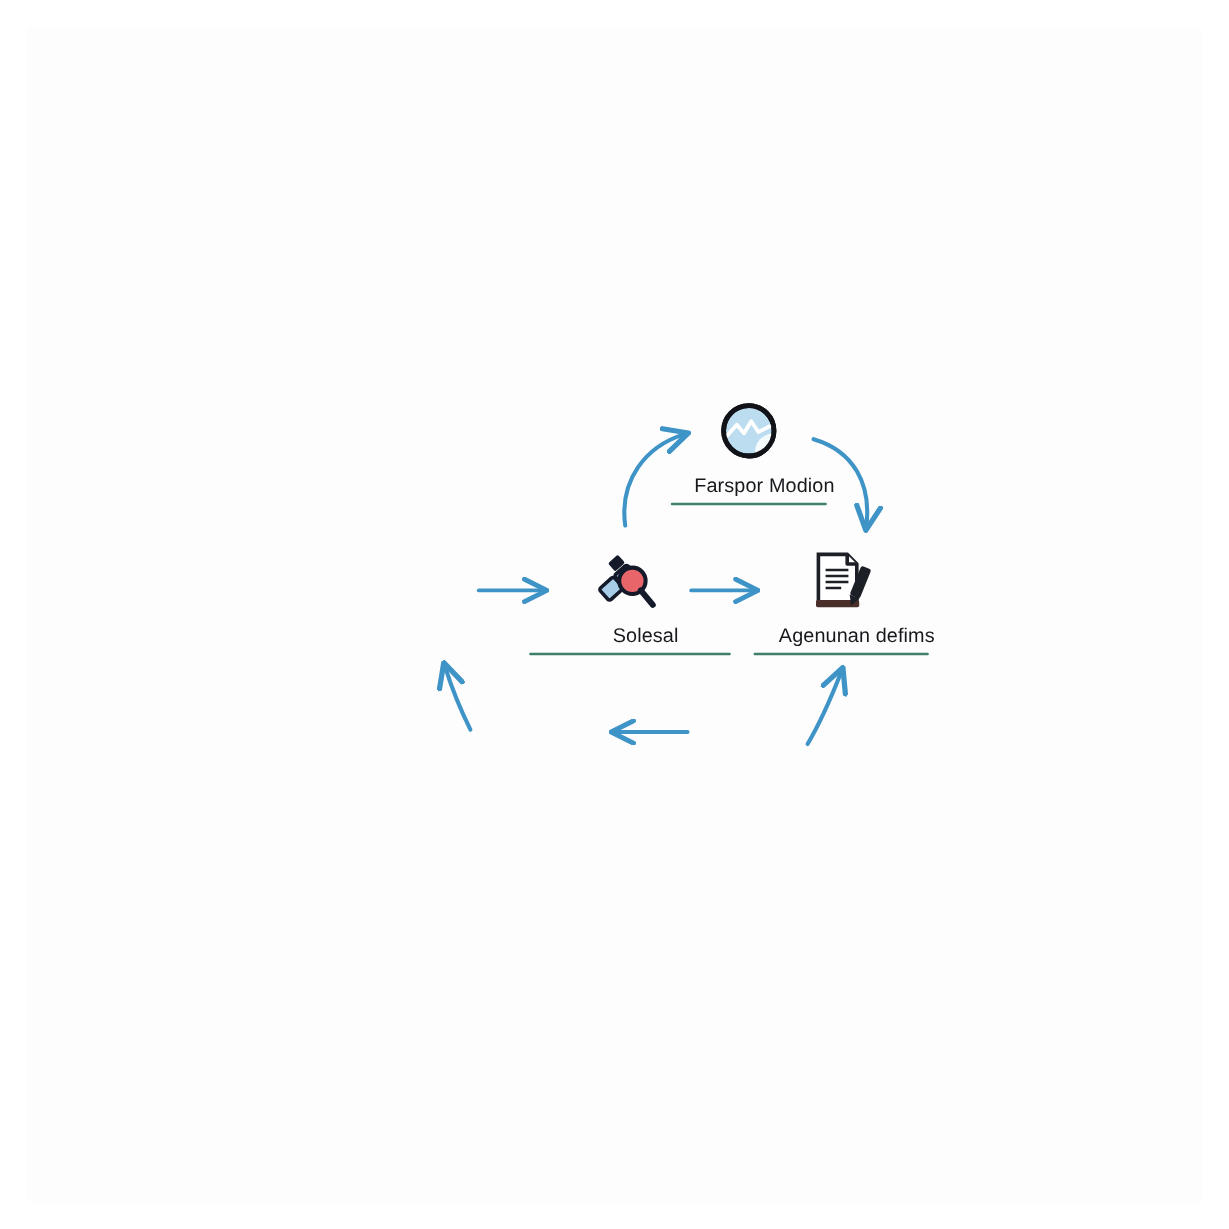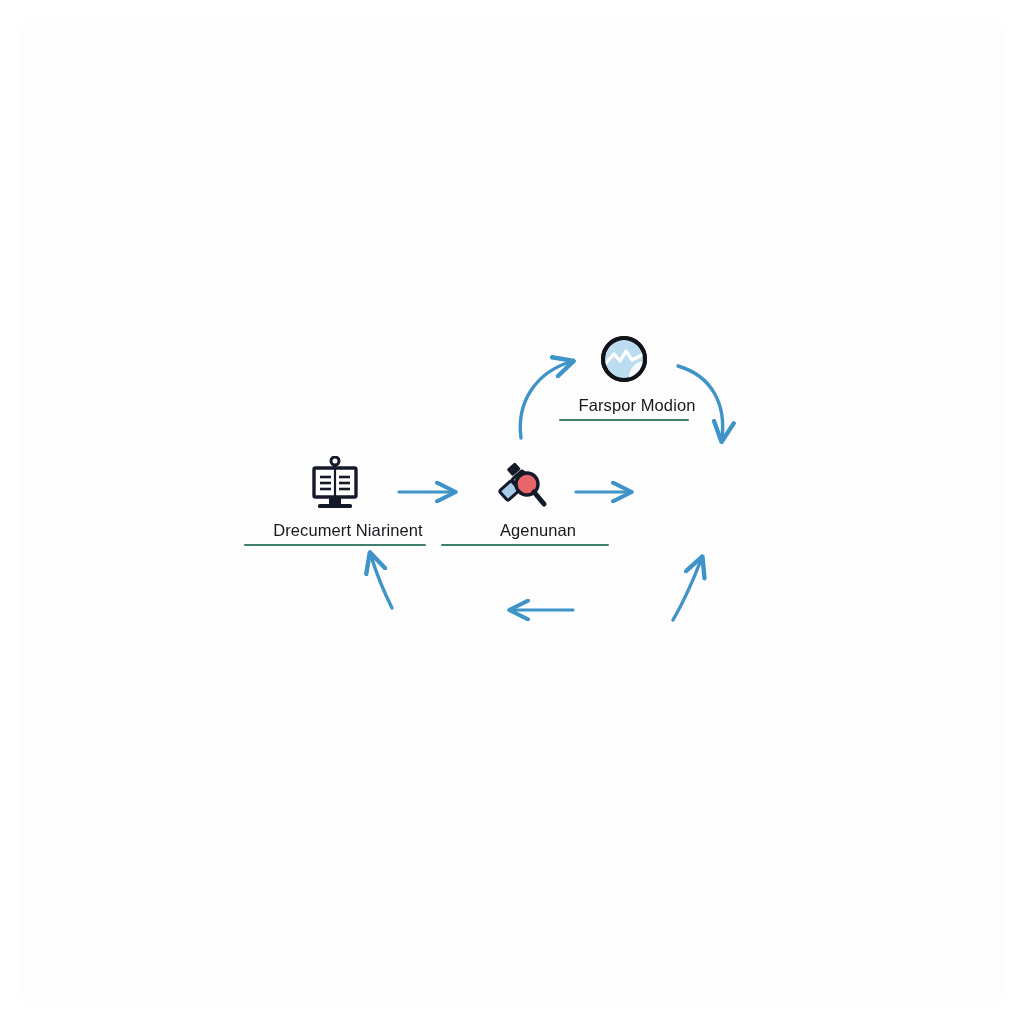--- a/index.html
+++ b/index.html
@@ -142,54 +142,55 @@
           <circle cx="26" cy="26" r="21" fill="#bcdcf0" stroke="#111318" stroke-width="4"></circle>
           <path d="M8,30 L16,21 L22,28 L28,18 L34,27 L44,22" fill="none" stroke="#ffffff" stroke-width="3.2" stroke-linejoin="round" stroke-linecap="round"></path>
           <path d="M31,45 C31,36 36,30 45,28 L46,38 C42,42 38,45 31,45 Z" fill="#ffffff" opacity="0.85"></path>
           <circle cx="26" cy="26" r="21" fill="none" stroke="#111318" stroke-width="4"></circle>
         </svg>
       </div>
       <div class="label">Farspor Modion</div>
       <div class="rule"></div>
     </div>
 
-    <div class="node" id="node-left">
-      <div class="glyph">
-        <svg width="56" height="56" viewBox="0 0 56 56" xmlns="http://www.w3.org/2000/svg">
-          <circle cx="28" cy="5" r="4" fill="none" stroke="#151a2b" stroke-width="3"></circle>
-          <line x1="28" y1="9" x2="28" y2="13" stroke="#151a2b" stroke-width="3"></line>
-          <rect x="7" y="12" width="42" height="29" rx="1.5" fill="#ffffff" stroke="#151a2b" stroke-width="3.4"></rect>
-          <line x1="28" y1="13" x2="28" y2="40" stroke="#151a2b" stroke-width="2.2"></line>
-          <line x1="13" y1="21" x2="24" y2="21" stroke="#151a2b" stroke-width="2.6"></line>
-          <line x1="13" y1="27" x2="24" y2="27" stroke="#151a2b" stroke-width="2.6"></line>
-          <line x1="13" y1="33" x2="24" y2="33" stroke="#151a2b" stroke-width="2.6"></line>
-          <line x1="32" y1="21" x2="43" y2="21" stroke="#151a2b" stroke-width="2.6"></line>
-          <line x1="32" y1="27" x2="43" y2="27" stroke="#151a2b" stroke-width="2.6"></line>
-          <line x1="32" y1="33" x2="43" y2="33" stroke="#151a2b" stroke-width="2.6"></line>
-          <rect x="22" y="41" width="12" height="7" fill="#151a2b"></rect>
-          <rect x="11" y="48" width="34" height="4" rx="1.6" fill="#151a2b"></rect>
-        </svg>
-      </div>
-      <div class="label">Drecumert Niarinent</div>
-      <div class="rule"></div>
-    </div>
 
     <div class="node" id="node-center">
       <div class="glyph">
         <svg width="56" height="56" viewBox="0 0 56 56" xmlns="http://www.w3.org/2000/svg">
           <g transform="rotate(-42 28 28)">
             <rect x="4" y="16" width="16" height="13" rx="2" fill="#a8cde8" stroke="#151a2b" stroke-width="3"></rect>
             <rect x="21" y="16" width="14" height="13" rx="2" fill="#a8cde8" stroke="#151a2b" stroke-width="3"></rect>
             <rect x="24" y="5" width="11" height="9" rx="1.5" fill="#151a2b"></rect>
           </g>
           <circle cx="30" cy="28" r="11" fill="#e8666a" stroke="#151a2b" stroke-width="3.4"></circle>
           <line x1="37" y1="36" x2="47" y2="48" stroke="#151a2b" stroke-width="5" stroke-linecap="round"></line>
         </svg>
       </div>
-      <div class="label">Agenunan</div>
+      <div class="label">Solesal</div>
       <div class="rule"></div>
     </div>
 
+    <div class="node" id="node-right">
+      <div class="glyph">
+        <svg width="56" height="56" viewBox="0 0 56 56" xmlns="http://www.w3.org/2000/svg">
+          <path d="M9,6 L33,6 L41,14 L41,46 L9,46 Z" fill="#ffffff" stroke="#1c1f26" stroke-width="3"></path>
+          <path d="M33,6 L33,14 L41,14" fill="#ffffff" stroke="#1c1f26" stroke-width="3" stroke-linejoin="round"></path>
+          <g stroke="#1c1f26" stroke-width="2.2">
+            <line x1="15" y1="19" x2="34" y2="19"></line>
+            <line x1="15" y1="24" x2="34" y2="24"></line>
+            <line x1="15" y1="29" x2="34" y2="29"></line>
+            <line x1="15" y1="34" x2="28" y2="34"></line>
+          </g>
+          <rect x="7" y="44" width="36" height="6" rx="1.5" fill="#4a2e2a"></rect>
+          <g transform="rotate(22 44 28)">
+            <rect x="40" y="16" width="9" height="26" rx="2" fill="#1c1f26"></rect>
+            <path d="M40,42 L49,42 L44.5,50 Z" fill="#1c1f26"></path>
+          </g>
+        </svg>
+      </div>
+      <div class="label">Agenunan defims</div>
+      <div class="rule"></div>
+    </div>
 
 
 
   </div>
 </div>
 
 </body></html>

